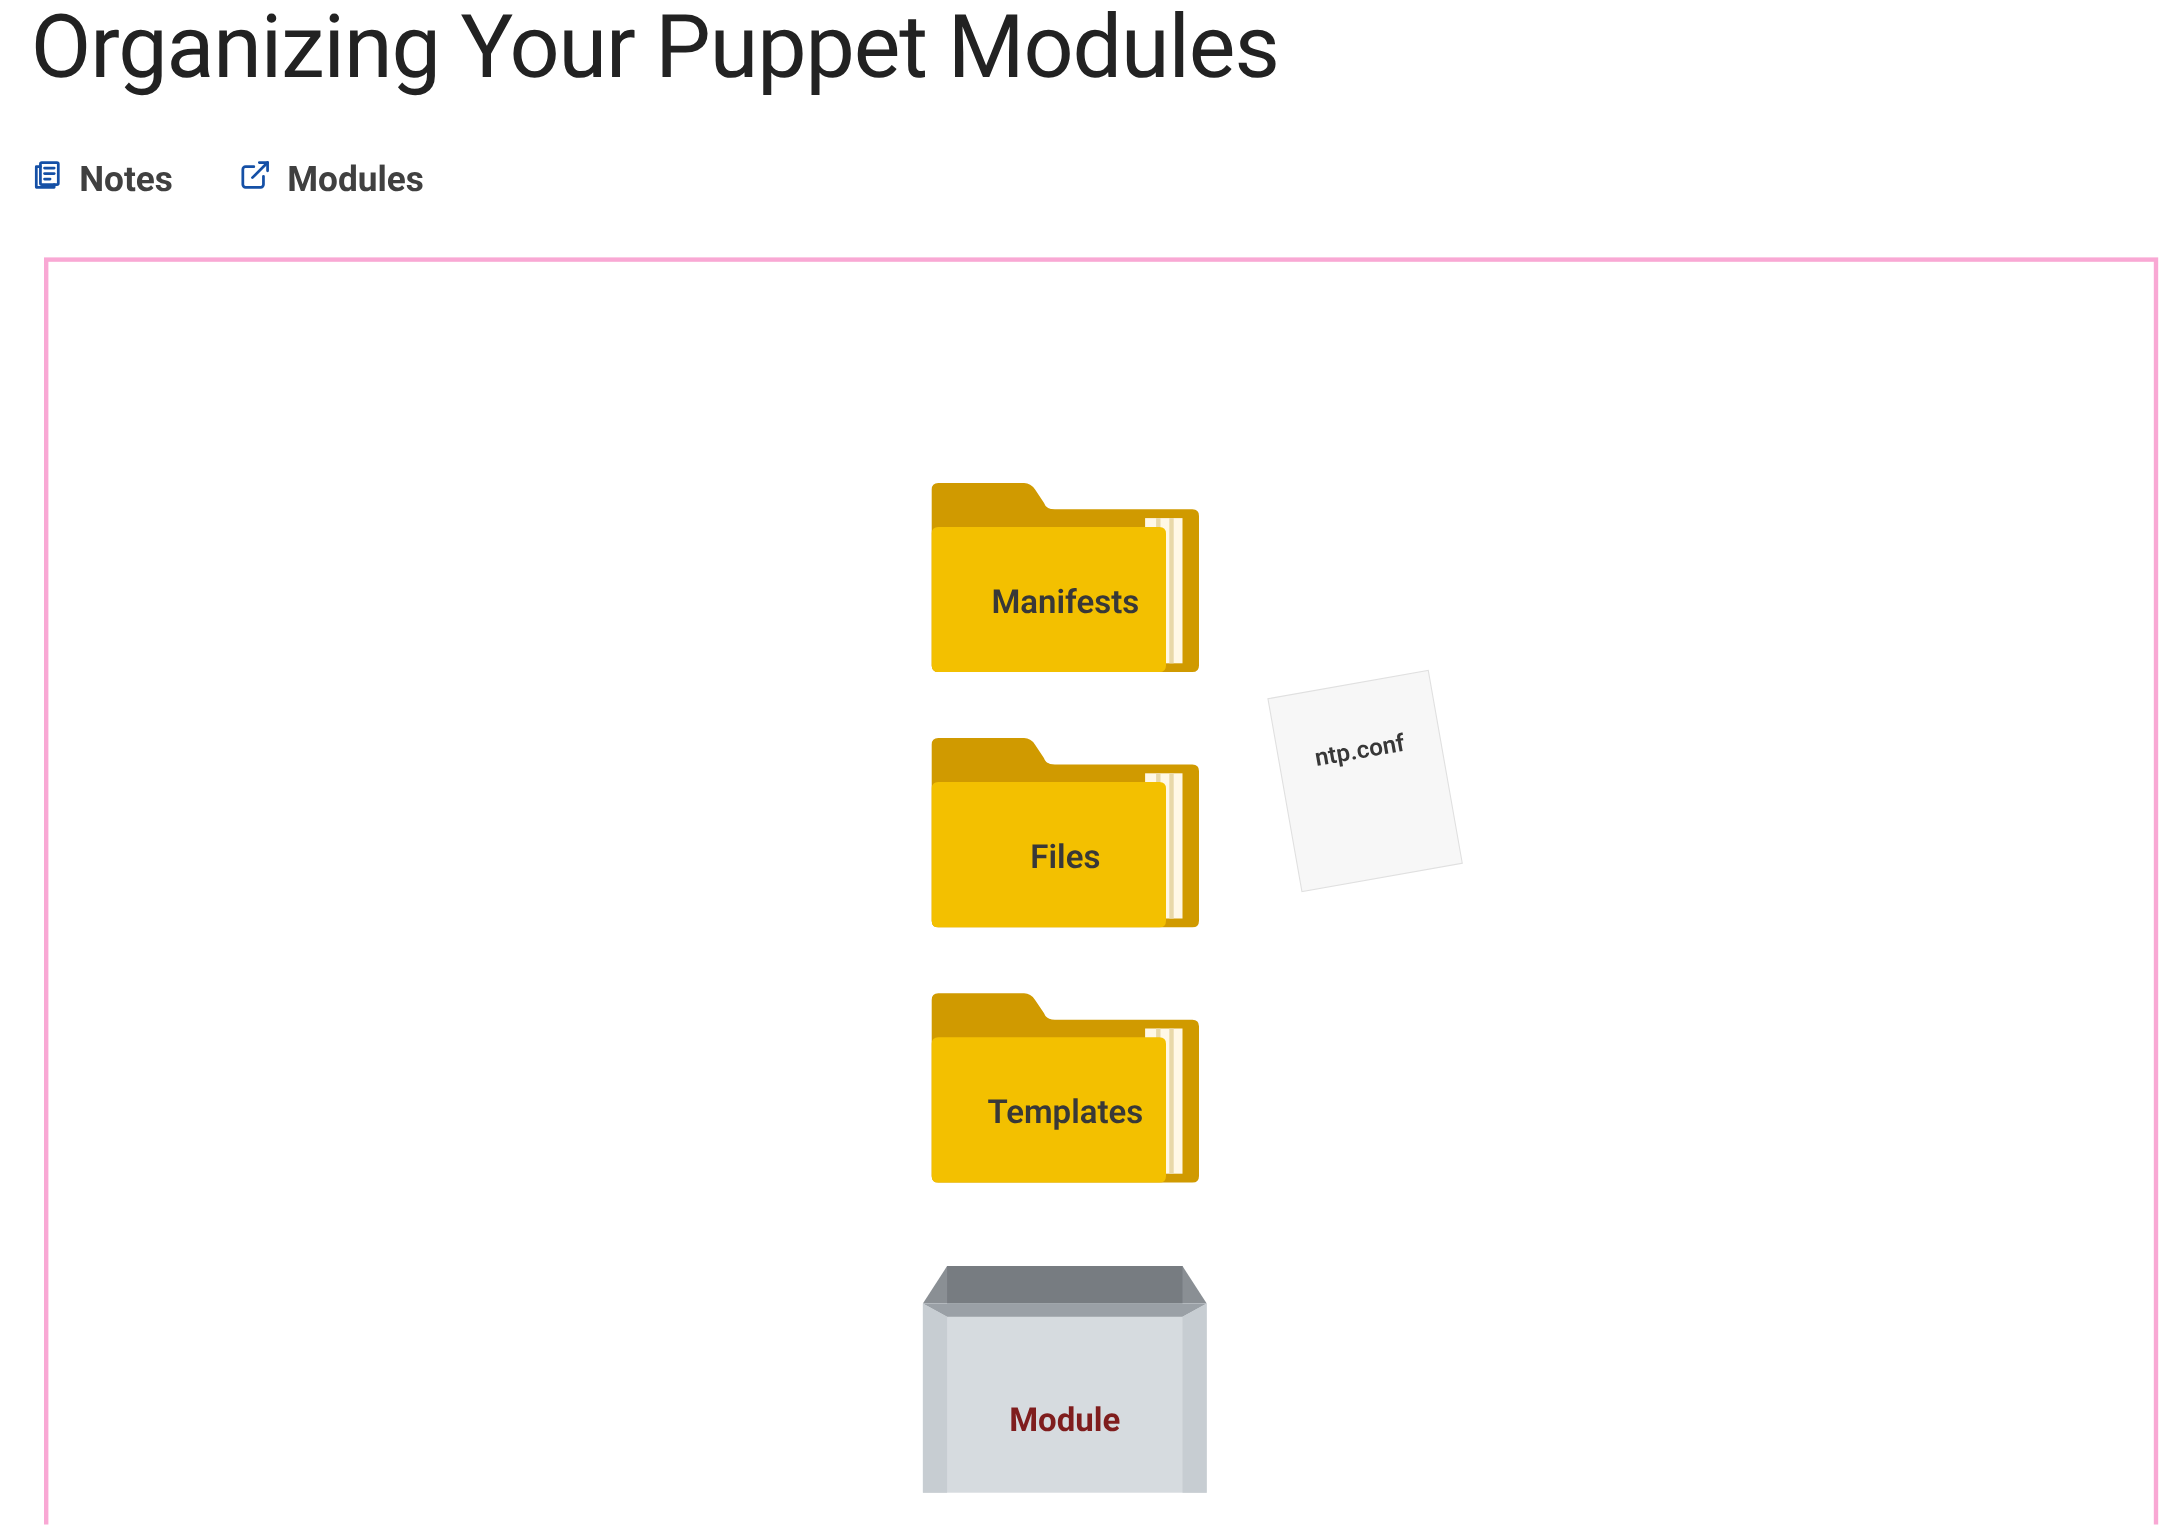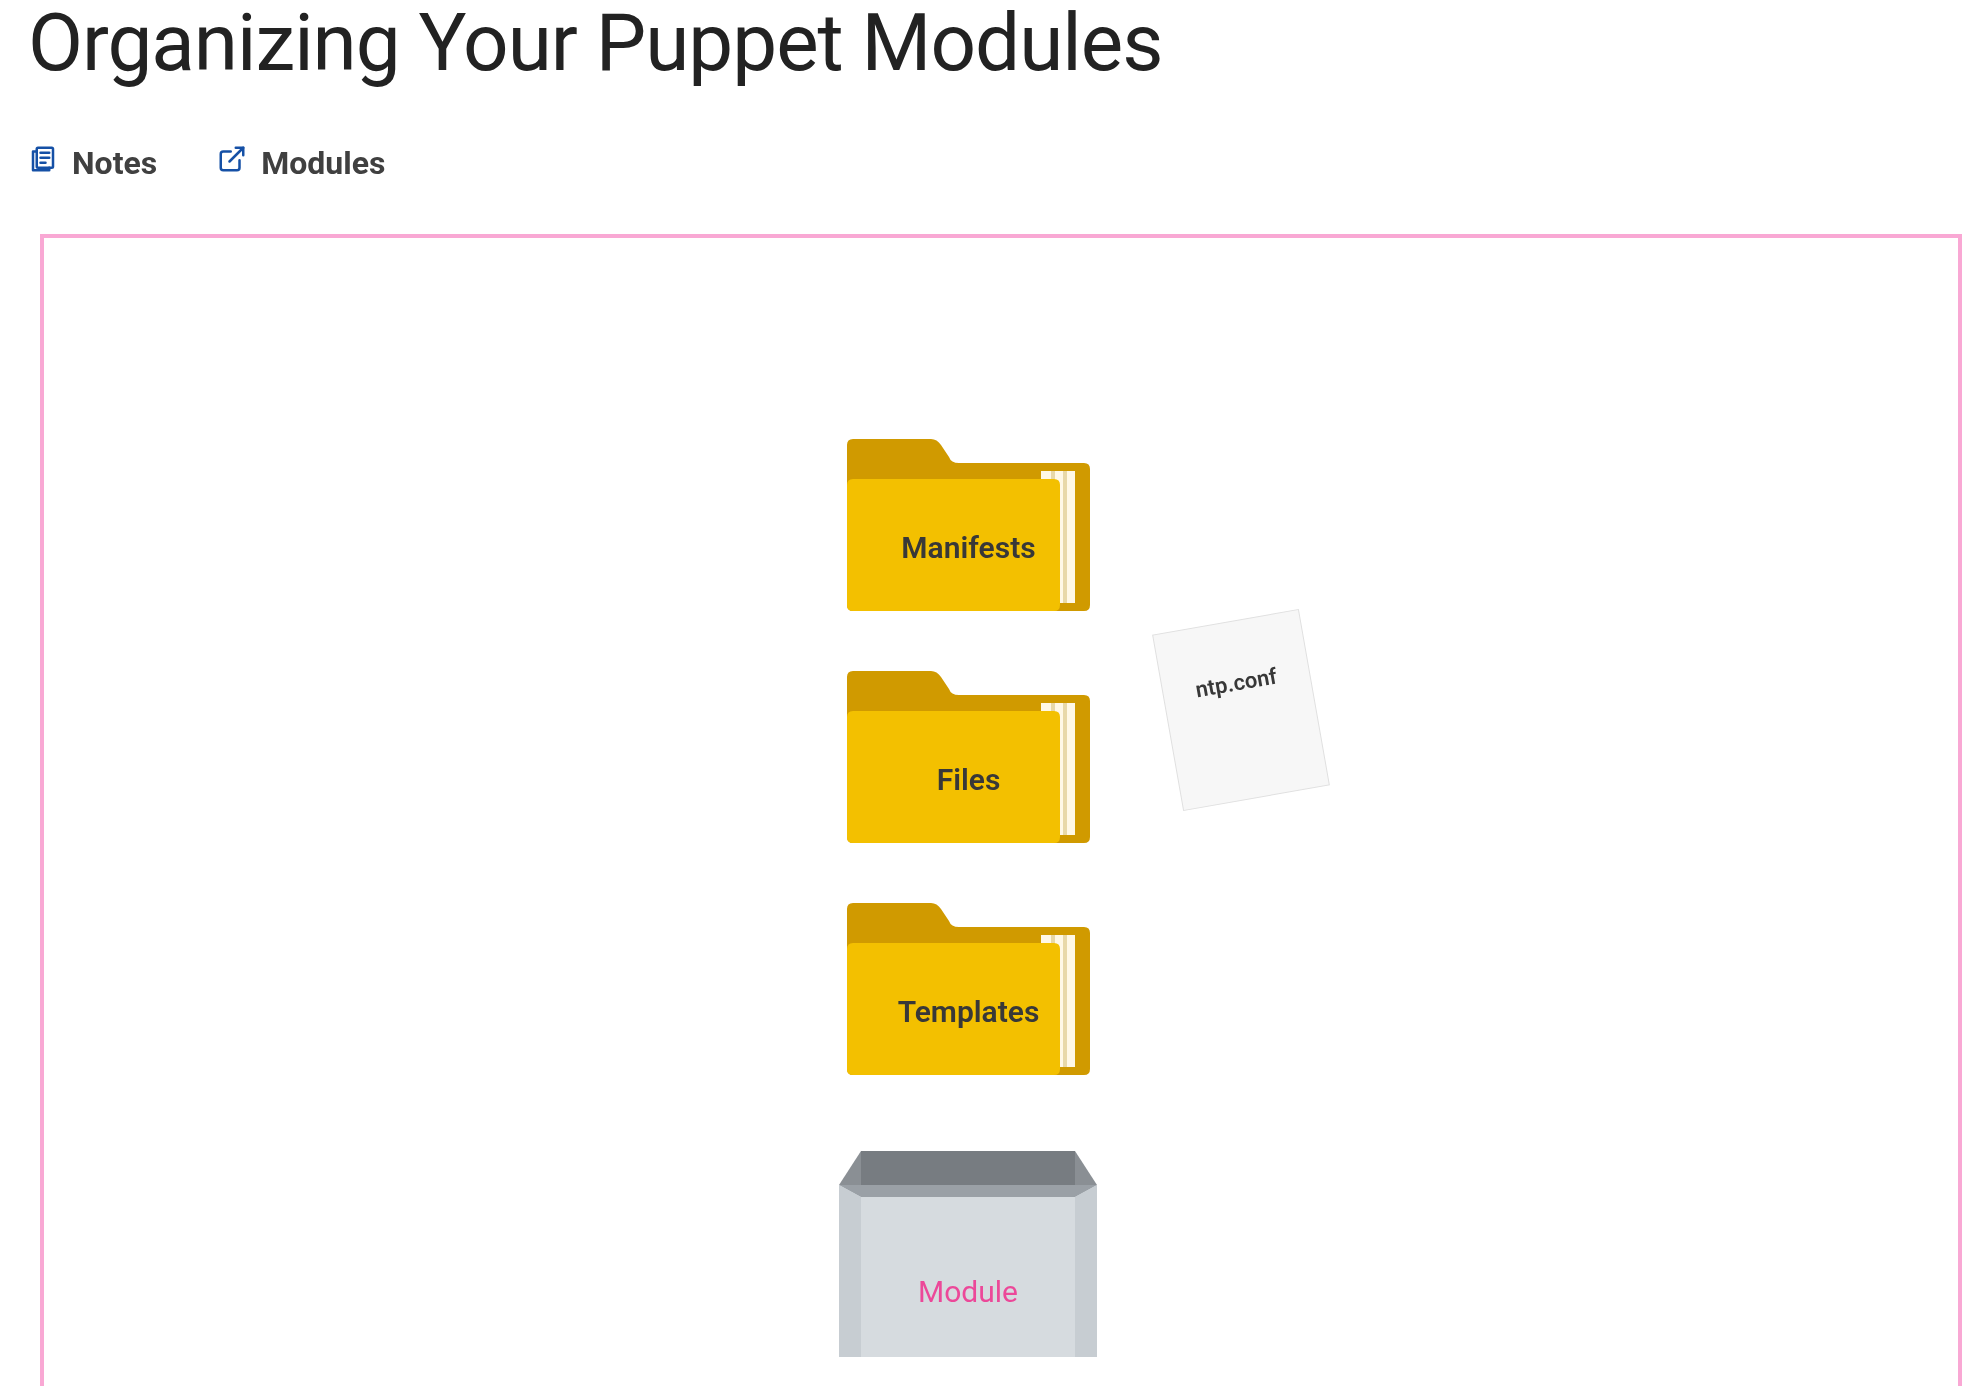--- a/index.html
+++ b/index.html
@@ -76,22 +76,22 @@
     width: 262px;
     height: 212px;
   }
   .module-box svg { position: absolute; inset: 0; width: 100%; height: 100%; }
   .module-label {
     position: absolute;
     left: 0; right: 0;
     bottom: 50px;
     text-align: center;
     font-size: 30px;
-    font-weight: 400;
-    color: #ec4899;
+    font-weight: 700;
+    color: #7f1d1d;
   }
   .file-doc {
     position: absolute;
     left: 510px;
     top: 200px;
     width: 160px;
     height: 190px;
     transform: rotate(-10deg);
   }
   .file-doc svg { position: absolute; inset: 0; width: 100%; height: 100%; }

